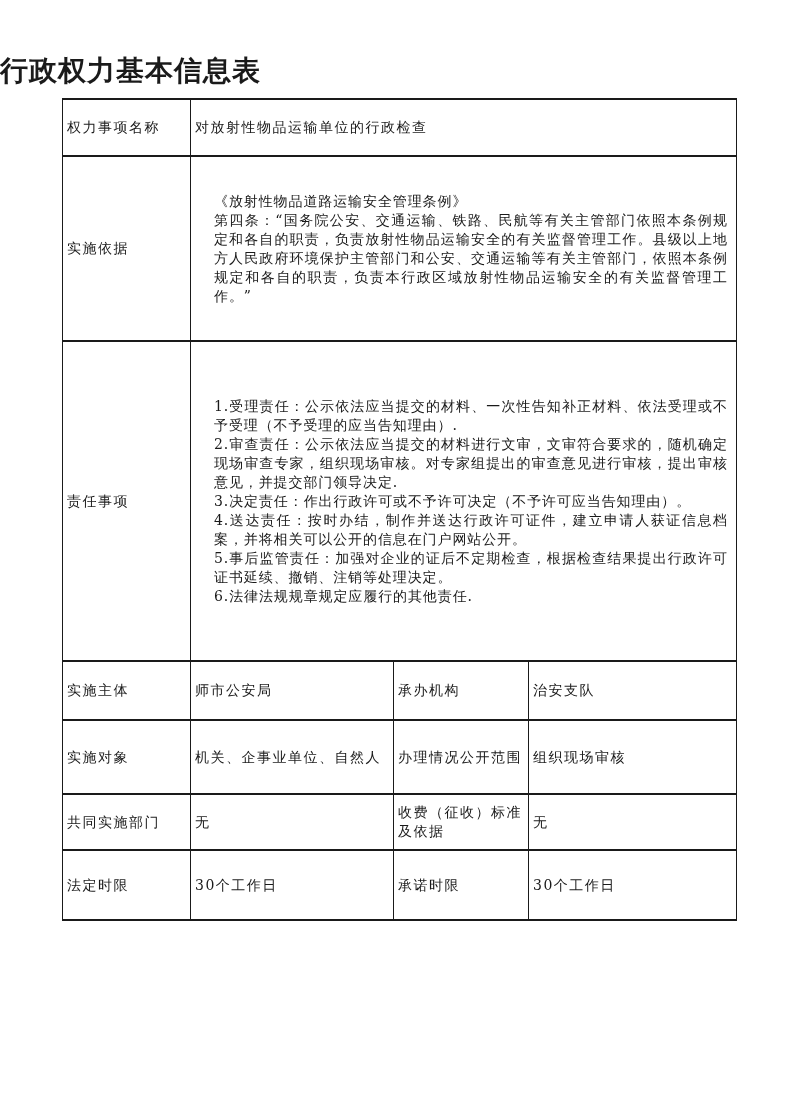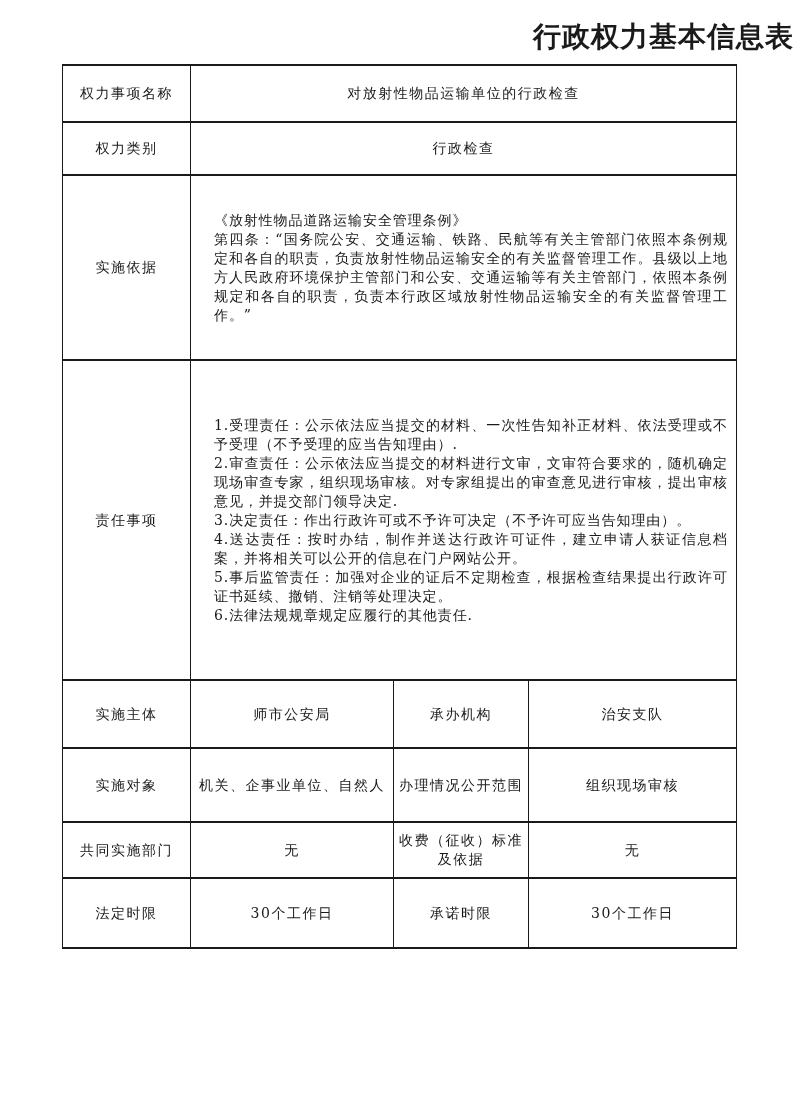--- a/index.html
+++ b/index.html
@@ -8,22 +8,22 @@
     background: #ffffff;
   }
   body {
     width: 794px;
     height: 1108px;
     font-family: "DejaVu Serif", "Liberation Serif", serif;
     color: #1a1a1a;
     overflow: hidden;
   }
   .page-title {
-    margin: 20px 0 0 0;
-    text-align: right;
+    margin: 54px 0 0 0;
+    text-align: left;
     font-size: 28px;
     line-height: 34px;
     font-weight: bold;
     letter-spacing: 1px;
   }
   table.info-table {
     border-collapse: collapse;
     table-layout: fixed;
     margin: 10px 0 0 62px;
     width: 674px;
@@ -31,38 +31,37 @@
   col.c1 { width: 128px; }
   col.c2 { width: 203px; }
   col.c3 { width: 135px; }
   col.c4 { width: 208px; }
   .info-table td {
     border-left: 1px solid #1a1a1a;
     border-right: 1px solid #1a1a1a;
     border-top: 2px solid #1a1a1a;
     border-bottom: 2px solid #1a1a1a;
     vertical-align: middle;
-    text-align: center;
     font-size: 14px;
     line-height: 19px;
     letter-spacing: 1.5px;
     padding: 2px 4px;
     word-break: break-all;
   }
   .info-table td.longtext {
     text-align: justify;
     letter-spacing: 0.9px;
     padding: 8px 8px 8px 23px;
     white-space: pre-line;
   }
   tr.r1 { height: 57px; }
   tr.r2 { height: 53px; }
   tr.r3 { height: 185px; }
   tr.r4 { height: 320px; }
-  tr.r5 { height: 68px; }
+  tr.r5 { height: 59px; }
   tr.r6 { height: 74px; }
   tr.r7 { height: 56px; }
   tr.r8 { height: 70px; }
   tr.r9 { height: 68px; }
 </style>
 </head>
 <body>
 
 <h1 class="page-title">行政权力基本信息表</h1>
 
@@ -70,24 +69,20 @@
   <colgroup>
     <col class="c1">
       <col class="c2">
       <col class="c3">
       <col class="c4">
   </colgroup>
   <tbody>
     <tr class="r1">
       <td>权力事项名称</td>
       <td colspan="3">对放射性物品运输单位的行政检查</td>
-    </tr>
-    <tr class="r2">
-      <td>权力类别</td>
-      <td colspan="3">行政检查</td>
     </tr>
     <tr class="r3">
       <td>实施依据</td>
       <td colspan="3" class="longtext">《放射性物品道路运输安全管理条例》
 第四条：“国务院公安、交通运输、铁路、民航等有关主管部门依照本条例规定和各自的职责，负责放射性物品运输安全的有关监督管理工作。县级以上地方人民政府环境保护主管部门和公安、交通运输等有关主管部门，依照本条例规定和各自的职责，负责本行政区域放射性物品运输安全的有关监督管理工作。”</td>
     </tr>
     <tr class="r4">
       <td>责任事项</td>
       <td colspan="3" class="longtext">1.受理责任：公示依法应当提交的材料、一次性告知补正材料、依法受理或不予受理（不予受理的应当告知理由）.
 2.审查责任：公示依法应当提交的材料进行文审，文审符合要求的，随机确定现场审查专家，组织现场审核。对专家组提出的审查意见进行审核，提出审核意见，并提交部门领导决定.

